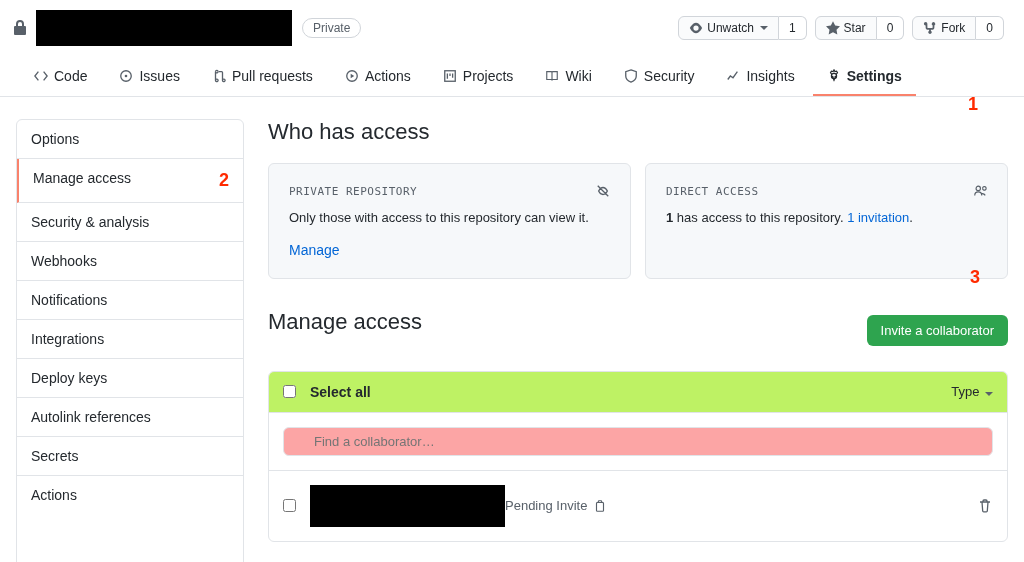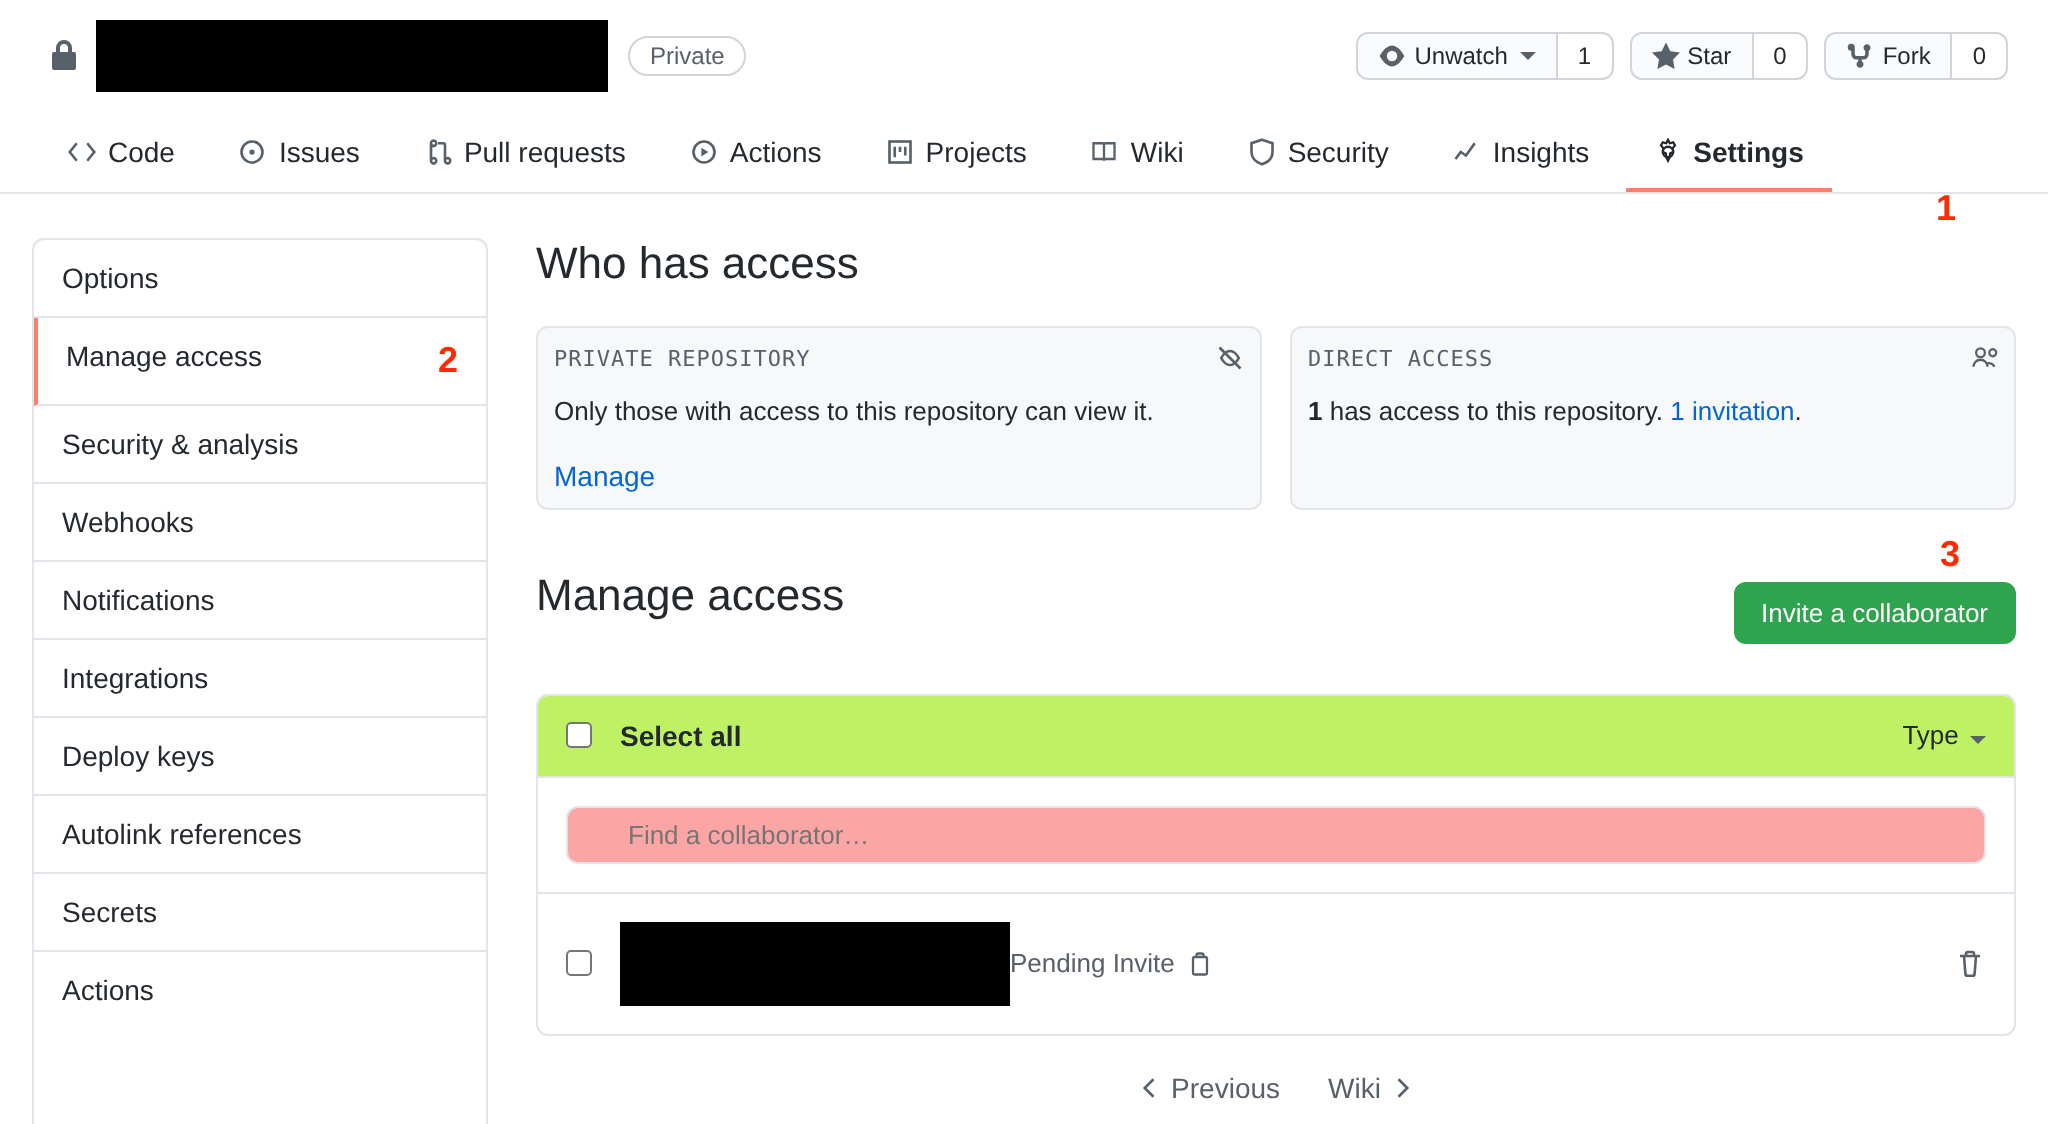--- a/index.html
+++ b/index.html
@@ -1,38 +1,38 @@
 <!DOCTYPE html>
 <html><head>
 <meta charset="utf-8">
 <style>
 * { margin:0; padding:0; box-sizing:border-box; font-family:-apple-system,BlinkMacSystemFont,"Segoe UI",Helvetica,Arial,sans-serif; }
 body { background:#fff; color:#24292e; font-size:14px; width:1024px; }
-.header { display:flex; align-items:center; padding:10px 20px 12px 24px; }
+.header { display:flex; align-items:center; padding:10px 20px 12px 12px; }
 .lock-ico { width:16px; height:16px; margin-right:8px; fill:#586069; }
 .redact { background:#000; width:256px; height:36px; }
 .private-badge { margin-left:10px; border:1px solid #d1d5da; border-radius:18px; padding:2px 10px; font-size:12px; color:#586069; }
 .spacer { flex:1; }
 .counter-group { display:flex; align-items:stretch; margin-left:8px; }
 .counter-btn { display:flex; align-items:center; gap:4px; border:1px solid #d1d5da; background:#fafbfc; padding:4px 10px; font-size:12px; border-radius:6px 0 0 6px; }
 .counter-num { border:1px solid #d1d5da; border-left:none; padding:4px 10px; font-size:12px; border-radius:0 6px 6px 0; display:flex; align-items:center; }
 .oct { width:14px; height:14px; fill:#586069; }
 .caret { width:0; height:0; border-left:4px solid transparent; border-right:4px solid transparent; border-top:4px solid #586069; display:inline-block; margin-left:2px; }
 .tabs { display:flex; gap:4px; padding:0 20px; border-bottom:1px solid #e1e4e8; }
 .tab { display:flex; align-items:center; gap:6px; padding:10px 14px; font-size:14px; color:#24292e; cursor:pointer; border-bottom:2px solid transparent; }
 .tab.active { font-weight:600; border-bottom-color:#f9826c; }
 .body { display:flex; padding:22px 16px; gap:24px; }
 .sidebar { width:228px; border:1px solid #e1e4e8; border-radius:6px; overflow:hidden; }
 .side-item { padding:11px 14px; border-bottom:1px solid #e1e4e8; font-size:14px; cursor:pointer; display:flex; justify-content:space-between; }
 .side-item:last-child { border-bottom:none; }
 .side-item.active { border-left:2px solid #f9826c; background:#fff; }
 .main { flex:1; }
 h2 { font-size:22px; font-weight:400; margin-bottom:18px; }
 .cards { display:flex; gap:14px; margin-bottom:30px; }
-.card { flex:1; background:#f6f8fa; border:1px solid #e1e4e8; border-radius:6px; padding:8px; }
+.card { flex:1; background:#f6f8fa; border:1px solid #e1e4e8; border-radius:6px; padding:20px; }
 .card-head { display:flex; justify-content:space-between; align-items:center; margin-bottom:10px; }
 .card-title { font-family:SFMono-Regular,Menlo,monospace; font-size:11px; letter-spacing:.5px; color:#586069; }
 .card-body { font-size:13px; line-height:1.5; color:#24292e; }
 .link { color:#0366d6; cursor:pointer; }
 .manage-head { display:flex; justify-content:space-between; align-items:center; margin-bottom:18px; }
 .invite-btn { background:#2ea44f; color:#fff; border:none; padding:8px 14px; border-radius:6px; font-size:13px; font-weight:500; cursor:pointer; }
 .panel { border:1px solid #e1e4e8; border-radius:6px; overflow:hidden; }
 .panel-head { background:#bef264; padding:12px 14px; display:flex; align-items:center; justify-content:space-between; border-bottom:1px solid #e1e4e8; }
 .panel-head-l { display:flex; align-items:center; gap:14px; }
 .type-btn { font-size:13px; color:#24292e; cursor:pointer; }

